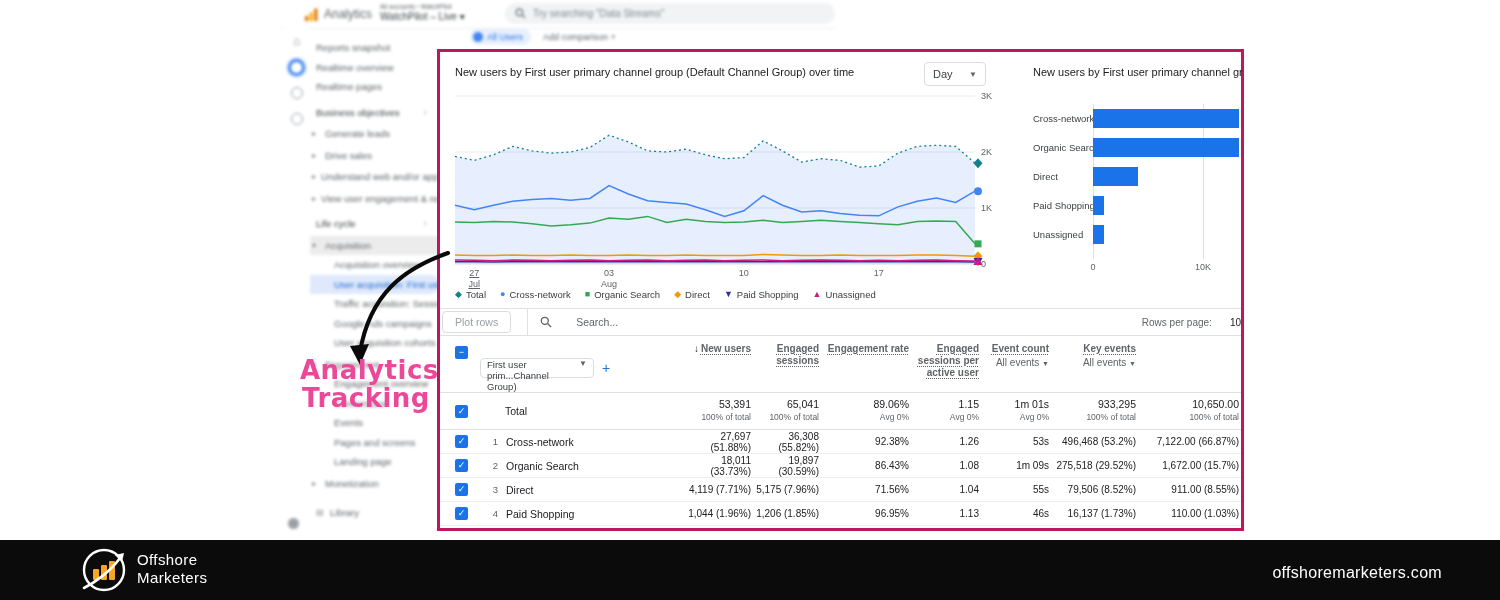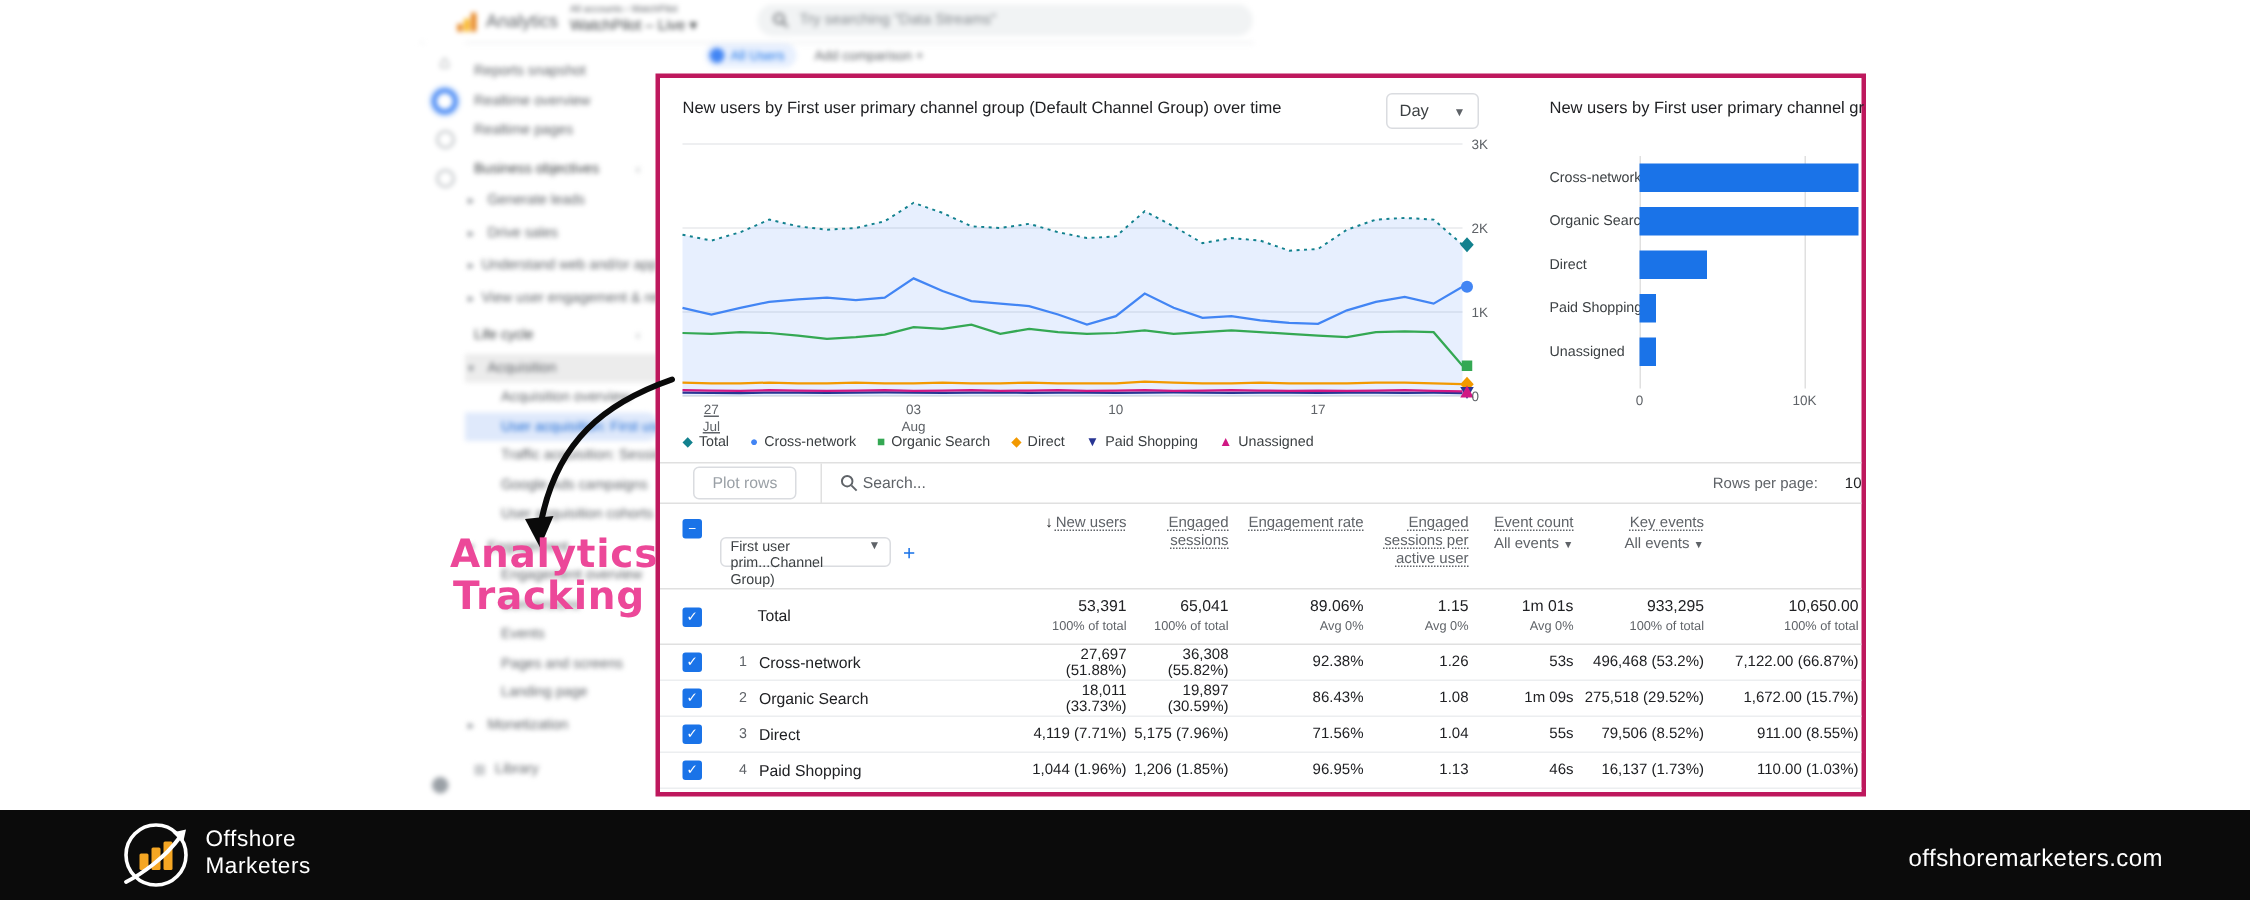--- a/index.html
+++ b/index.html
@@ -50,31 +50,31 @@
   .lg-item{display:flex;align-items:center;gap:4px;}
   .lg-marker{font-size:9px;line-height:9px;}
   .bc{position:absolute;left:593px;top:52px;width:208px;height:175px;overflow:hidden;}
   .bc-grid{position:absolute;top:0;height:155px;width:1px;background:#e0e0e0;}
   .bc-row{position:absolute;left:0;width:208px;height:29px;}
   .bc-label{position:absolute;left:0;top:9px;font-size:9.5px;color:#3c4043;white-space:nowrap;}
   .bc-bar{position:absolute;left:60px;top:5px;height:19px;background:#1a73e8;}
   .bc-tick{position:absolute;top:158px;font-size:9px;color:#5f6368;transform:translateX(-50%);}
   .toolbar{position:absolute;left:0;top:256px;width:801px;height:28px;border-top:1px solid #e0e0e0;
     border-bottom:1px solid #e0e0e0;display:flex;align-items:center;box-sizing:border-box;}
-  .plot-rows{margin-left:22px;padding:4px 12px;border:1px solid #dadce0;border-radius:4px;
+  .plot-rows{margin-left:2px;padding:4px 12px;border:1px solid #dadce0;border-radius:4px;
     color:#9aa0a6;font-size:10.5px;background:#fff;}
   .tb-divider{width:1px;height:27px;background:#e0e0e0;margin-left:16px;}
-  .tb-search{display:flex;align-items:center;gap:3px;margin-left:12px;color:#5f6368;font-size:10.5px;}
+  .tb-search{display:flex;align-items:center;gap:24px;margin-left:12px;color:#5f6368;font-size:10.5px;}
   .tb-right{margin-left:auto;display:flex;align-items:center;font-size:10px;color:#5f6368;gap:18px;}
   .tb-right .rpp-val{color:#202124;}
   .thead,.trow,.ttotal{display:grid;grid-template-columns:40px 202px 71px 68px 90px 70px 70px 87px 103px;
     position:absolute;left:0;width:801px;box-sizing:border-box;}
   .thead{top:284px;height:57px;border-bottom:1px solid #e0e0e0;}
   .th{font-size:10px;color:#5f6368;text-align:right;padding-top:7px;padding-right:2px;line-height:12px;}
-  .th .hlabel{text-decoration:underline dotted;text-underline-offset:2px;}
+  .th .hlabel{text-decoration:underline dotted;text-underline-offset:2px;font-weight:bold;}
   .th .filter{display:block;margin-top:2px;text-decoration:none;}
   .sort-arrow{color:#202124;margin-right:2px;}
   .dim-cell{display:flex;align-items:center;gap:8px;padding-top:8px;}
   .dim-dd{width:114px;height:20px;border:1px solid #dadce0;border-radius:4px;font-size:9.5px;color:#3c4043;
     display:flex;justify-content:space-between;padding:0 6px;box-sizing:border-box;}
   .plus{color:#1a73e8;font-size:14px;}
   .checkbox{width:13px;height:13px;border-radius:2px;background:#1a73e8;color:#fff;font-size:9px;
     display:flex;align-items:center;justify-content:center;line-height:13px;}
   .cb-wrap{padding-left:15px;display:flex;align-items:center;}
   .ttotal{top:341px;height:37px;border-bottom:1px solid #e0e0e0;}

